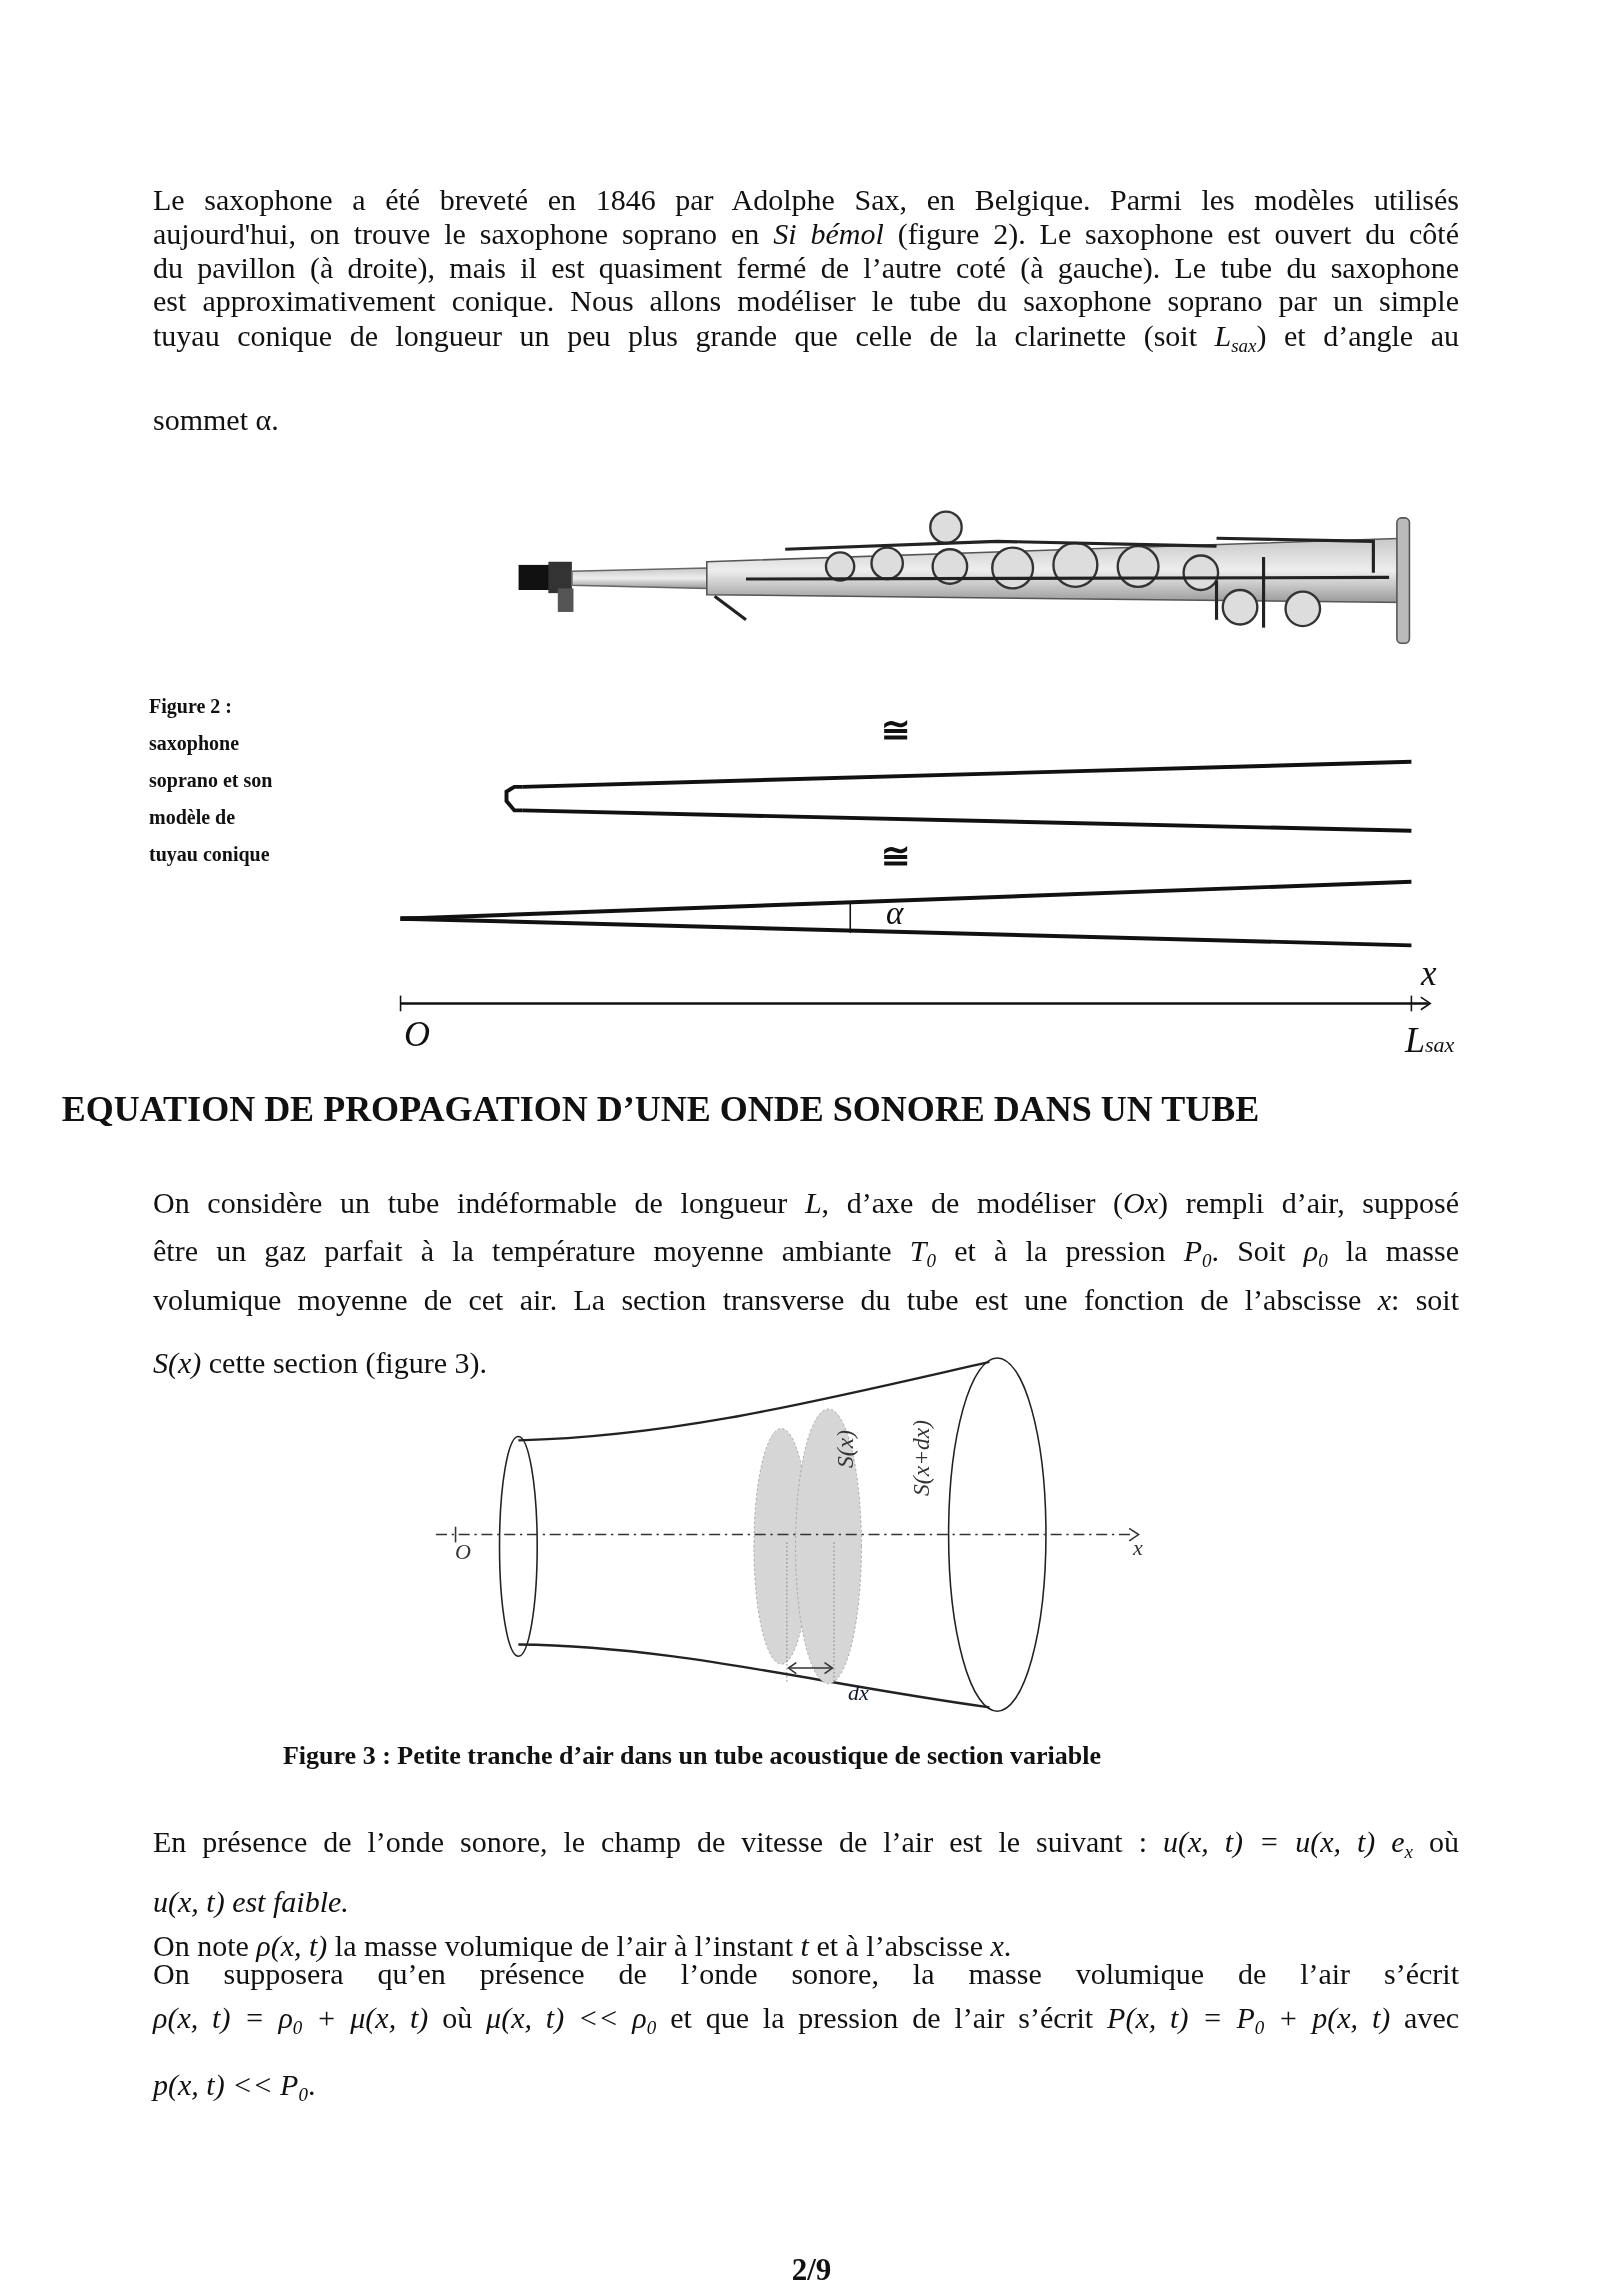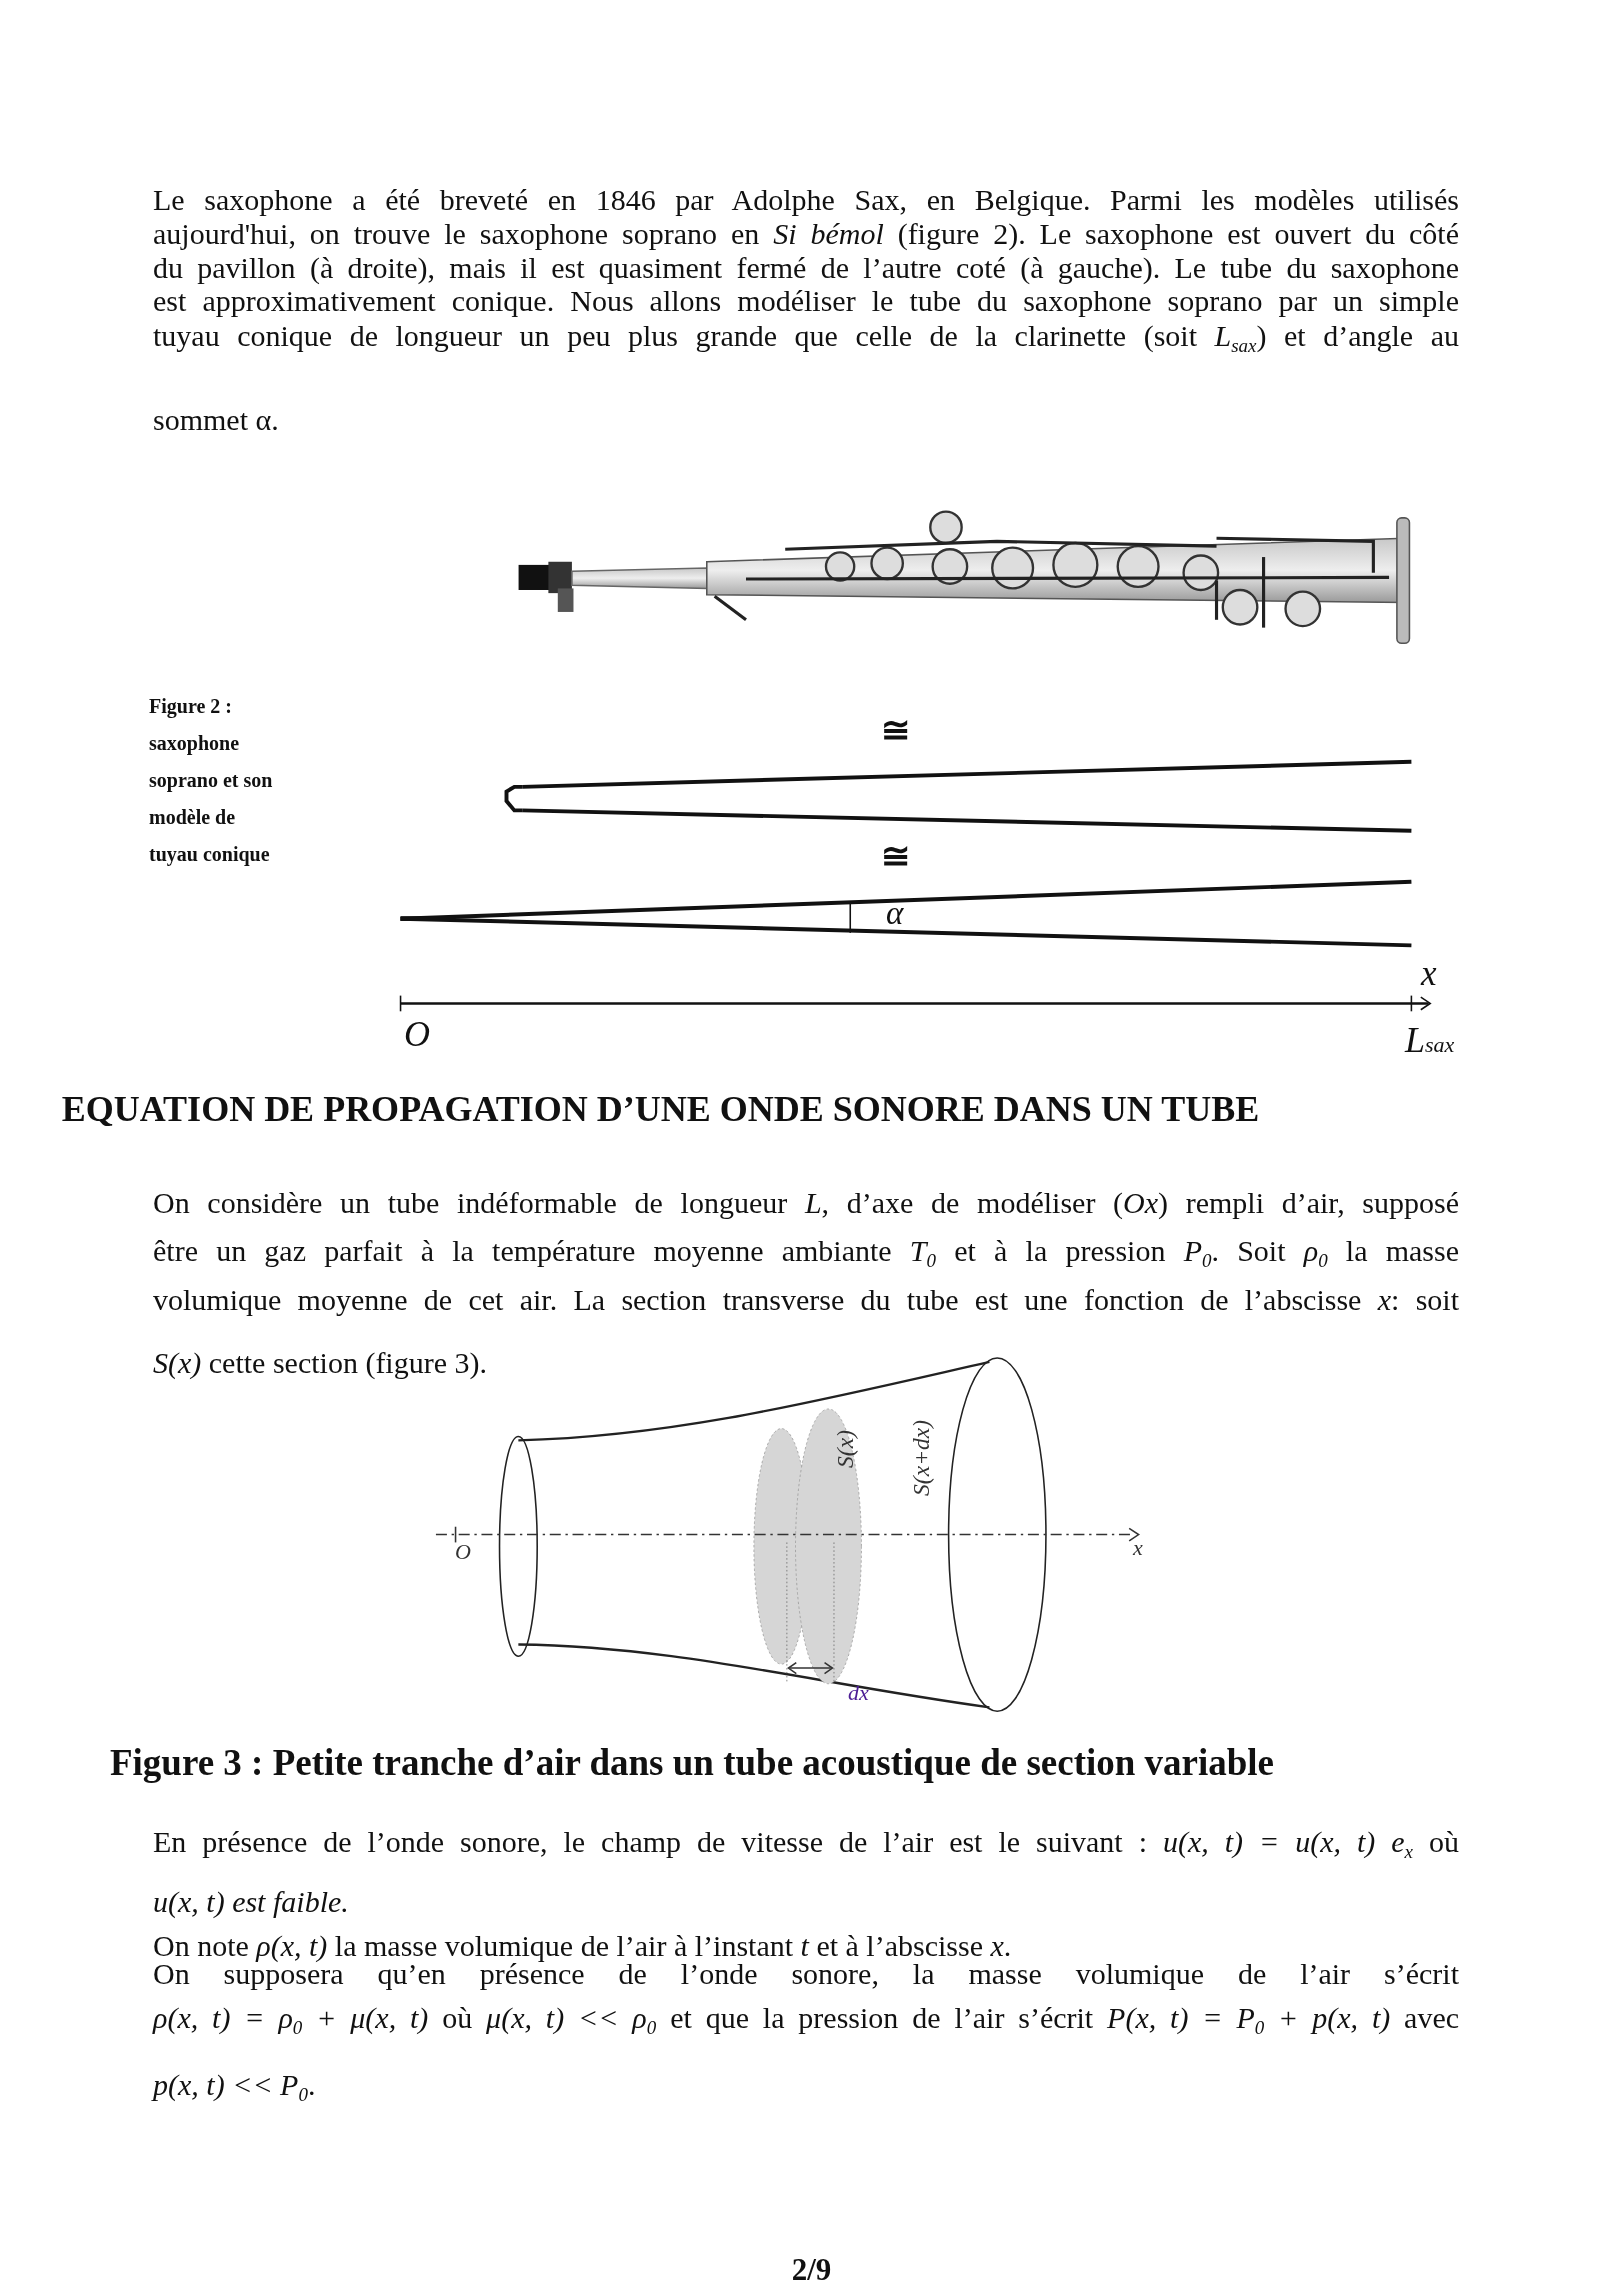--- a/index.html
+++ b/index.html
@@ -9,21 +9,21 @@
   .para-line { position:absolute; left:153px; width:1306px; font-size:30px; line-height:35px;
                white-space:nowrap; text-align:justify; text-align-last:justify; }
   .para-line.last { text-align-last:left;margin-top:16px; }
   .i { font-style:italic; }
   sub { font-size:19px; vertical-align:-6.3px; line-height:0; }
   .heading { position:absolute; left:0; width:1321px; top:1088px; text-align:center;
              font-size:36px; font-weight:bold; letter-spacing:0px; }
   .caption2 { position:absolute; left:149px; width:228px; top:688px; text-align:left;
               font-size:20px; font-weight:bold; line-height:37px; }
   .caption3 { position:absolute; left:0; width:1384px; top:1741px; text-align:center;
-              font-size:37px; font-weight:bold; }
+              font-size:26px; font-weight:bold; }
   .pagenum { position:absolute; left:0; width:1623px; top:2222px; text-align:center;
              font-size:31px; font-weight:bold;margin-top:30px; }
 </style>
 </head>
 <body>
 
 <div>
   <div class="para-line" style="top:182px">Le saxophone a été breveté en 1846 par Adolphe Sax, en Belgique. Parmi les modèles utilisés</div>
   <div class="para-line" style="top:216px"><span>aujourd'hui, on trouve le saxophone soprano en</span> <span class="i">Si bémol</span> <span>(figure 2). Le saxophone est ouvert du côté</span></div>
   <div class="para-line" style="top:250px">du pavillon (à droite), mais il est quasiment fermé de l’autre coté (à gauche). Le tube du saxophone</div>
@@ -137,21 +137,21 @@
 
     <line x1="462" y1="240" x2="462" y2="420" stroke="#666" stroke-width="1" stroke-dasharray="2,3"></line>
     <line x1="522" y1="240" x2="522" y2="420" stroke="#666" stroke-width="1" stroke-dasharray="2,3"></line>
 
     <line x1="466" y1="400" x2="518" y2="400" stroke="#333" stroke-width="2"></line>
     <path d="M474 393 L464 400 L474 407" fill="none" stroke="#333" stroke-width="2"></path>
     <path d="M510 393 L520 400 L510 407" fill="none" stroke="#333" stroke-width="2"></path>
   </svg>
   <div class="abs i" style="left:455px;top:1539px;font-size:22px;color:#333">O</div>
   <div class="abs i" style="left:1133px;top:1535px;font-size:22px;color:#333">x</div>
-  <div class="abs i" style="left:848px;top:1680px;font-size:22px;color:#4c1d95">dx</div>
+  <div class="abs i" style="left:848px;top:1680px;font-size:22px;color:#0f172a">dx</div>
   <div class="abs i" style="left:832px;top:1468px;font-size:23.6px;color:#333;transform:rotate(-90deg);transform-origin:left top;">S(x)</div>
   <div class="abs i" style="left:908px;top:1496px;font-size:23.6px;color:#333;transform:rotate(-90deg);transform-origin:left top;">S(x+dx)</div>
   <div class="caption3">Figure 3 : Petite tranche d’air dans un tube acoustique de section variable</div>
 </div>
 
 <div>
   <div class="para-line" style="top:1824px"><span>En présence de l’onde sonore, le champ de vitesse de l’air est le suivant :</span> <span class="i"><span>u(x, t) = u(x, t) e</span><sub>x</sub></span> <span>où</span></div>
   <div class="para-line last i" style="top:1868px">u(x, t) est faible.</div>
   <div class="para-line last" style="top:1912px"><span>On note</span> <span class="i">ρ(x, t)</span> <span>la masse volumique de l’air à l’instant</span> <span class="i">t</span> <span>et à l’abscisse</span> <span class="i">x</span><span>.</span></div>
   <div class="para-line" style="top:1956px">On supposera qu’en présence de l’onde sonore, la masse volumique de l’air s’écrit</div>

